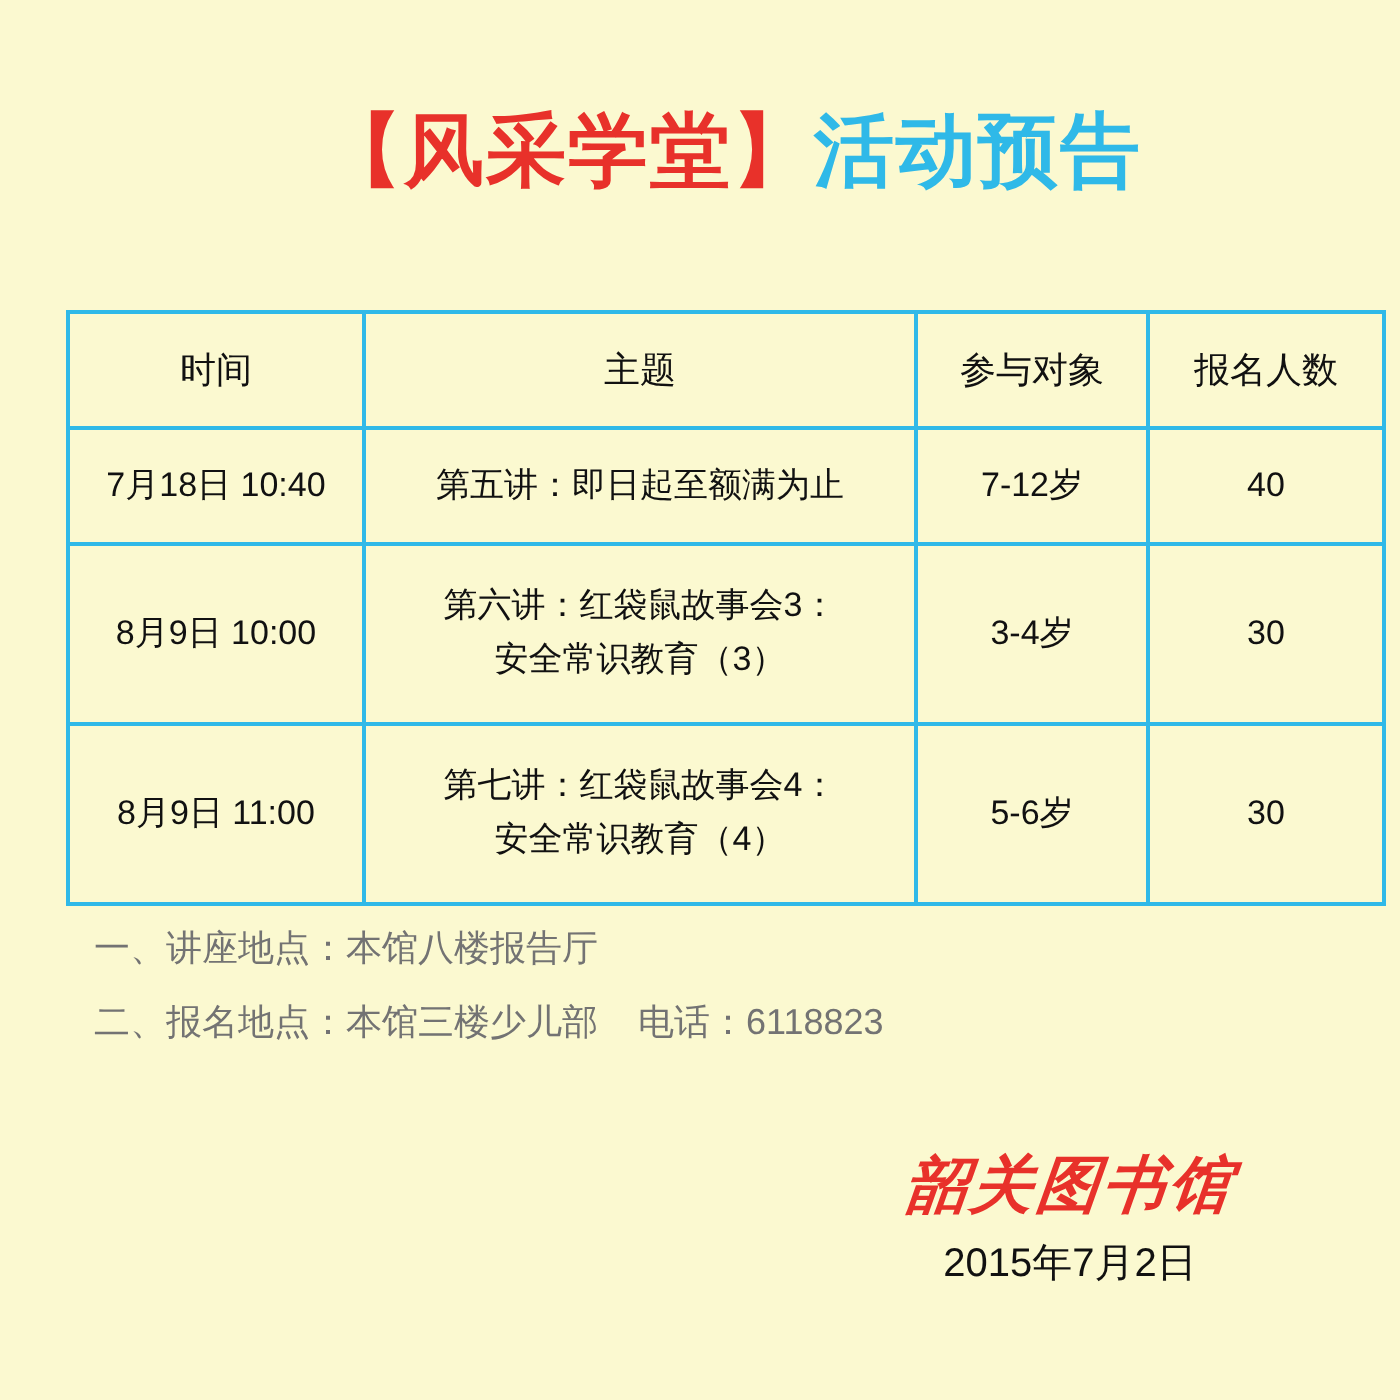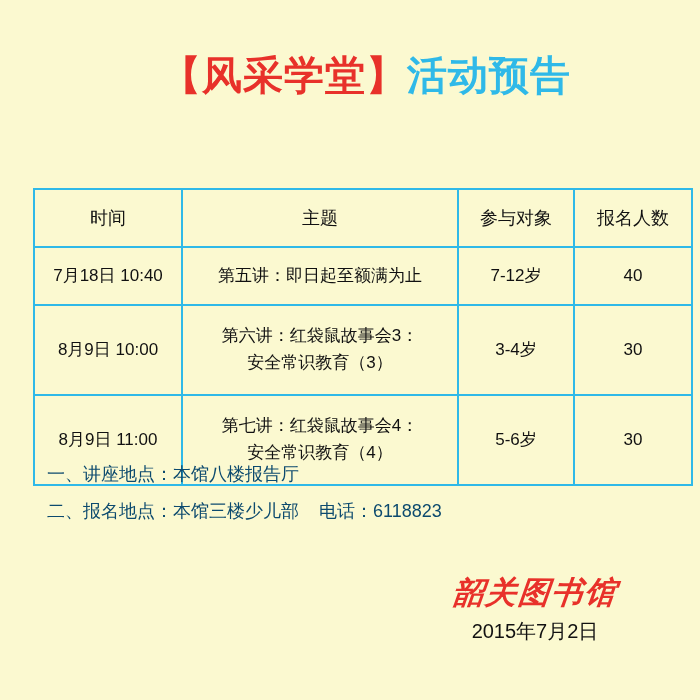--- a/index.html
+++ b/index.html
@@ -35,21 +35,20 @@
     color: #e8312a;
   }
   .title .part-blue {
     color: #2fb9e8;
   }
   .table-wrap {
     position: absolute;
     top: 155px;
     left: 33px;
     width: 634px;
-    margin-top: 33px;
   }
   table.schedule {
     border-collapse: collapse;
     width: 634px;
     table-layout: fixed;
   }
   table.schedule td, table.schedule th {
     border: 2px solid #2fb9e8;
     text-align: center;
     vertical-align: middle;
@@ -72,21 +71,21 @@
   tr.r3 td, tr.r4 td { height: 76px; }
 
   .topic-line { display: block; }
   .topic-line + .topic-line { margin-top: 2px; }
 
   .notes {
     position: absolute;
     top: 465px;
     left: 47px;
     font-size: 18px;
-    color: #0c4a6e;
+    color: #737373;
     line-height: 1.0;
   }
   .notes .note {
     margin-bottom: 19px;
     white-space: pre;
   }
   .seal {
     position: absolute;
     top: 572px;
     left: 440px;

